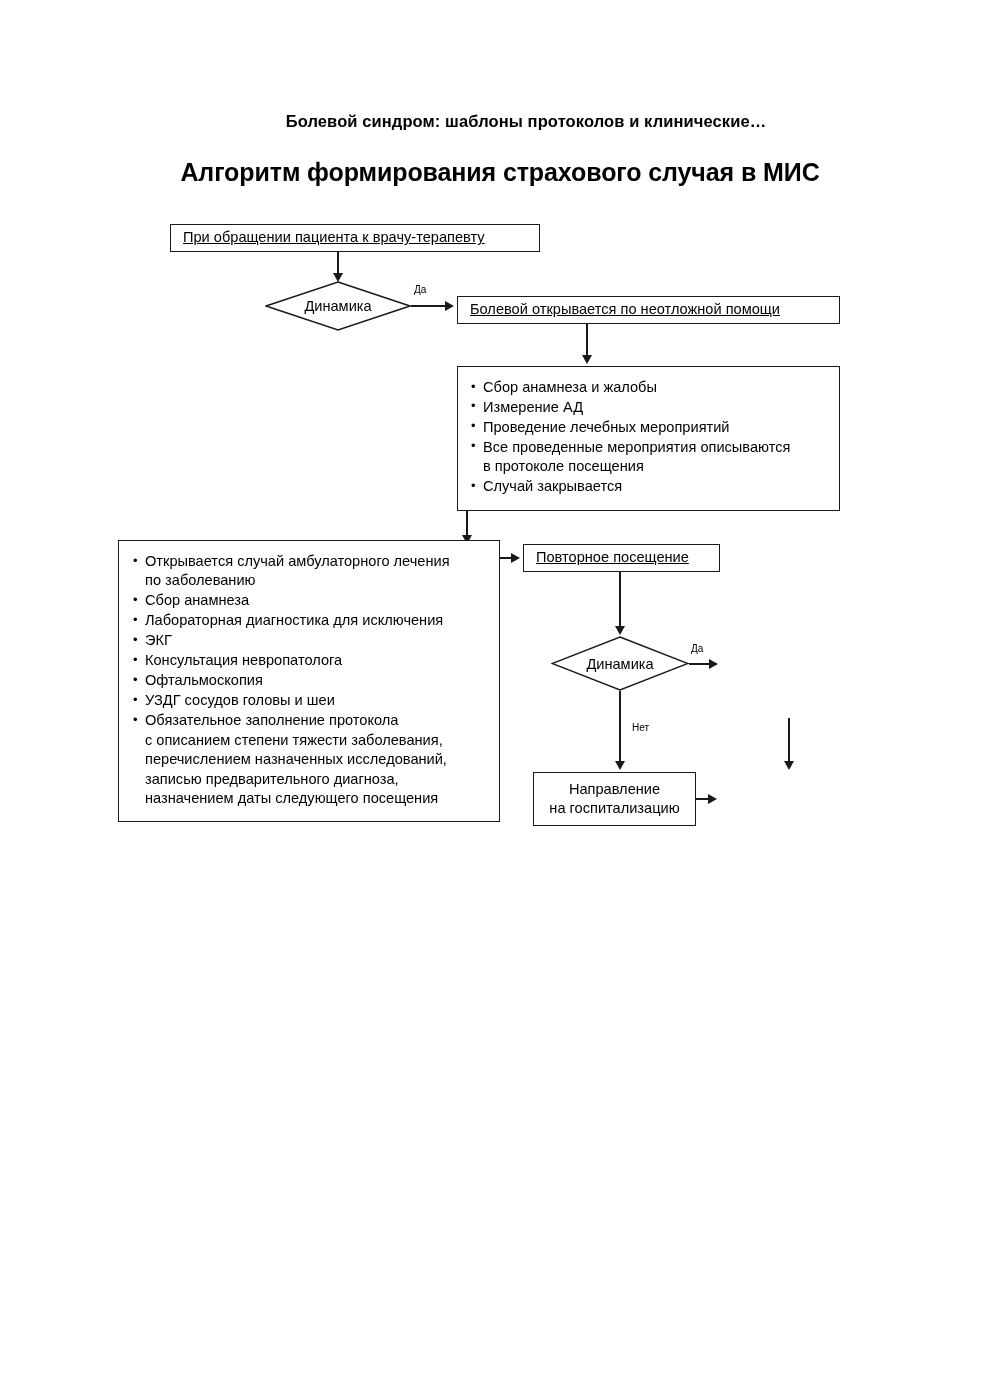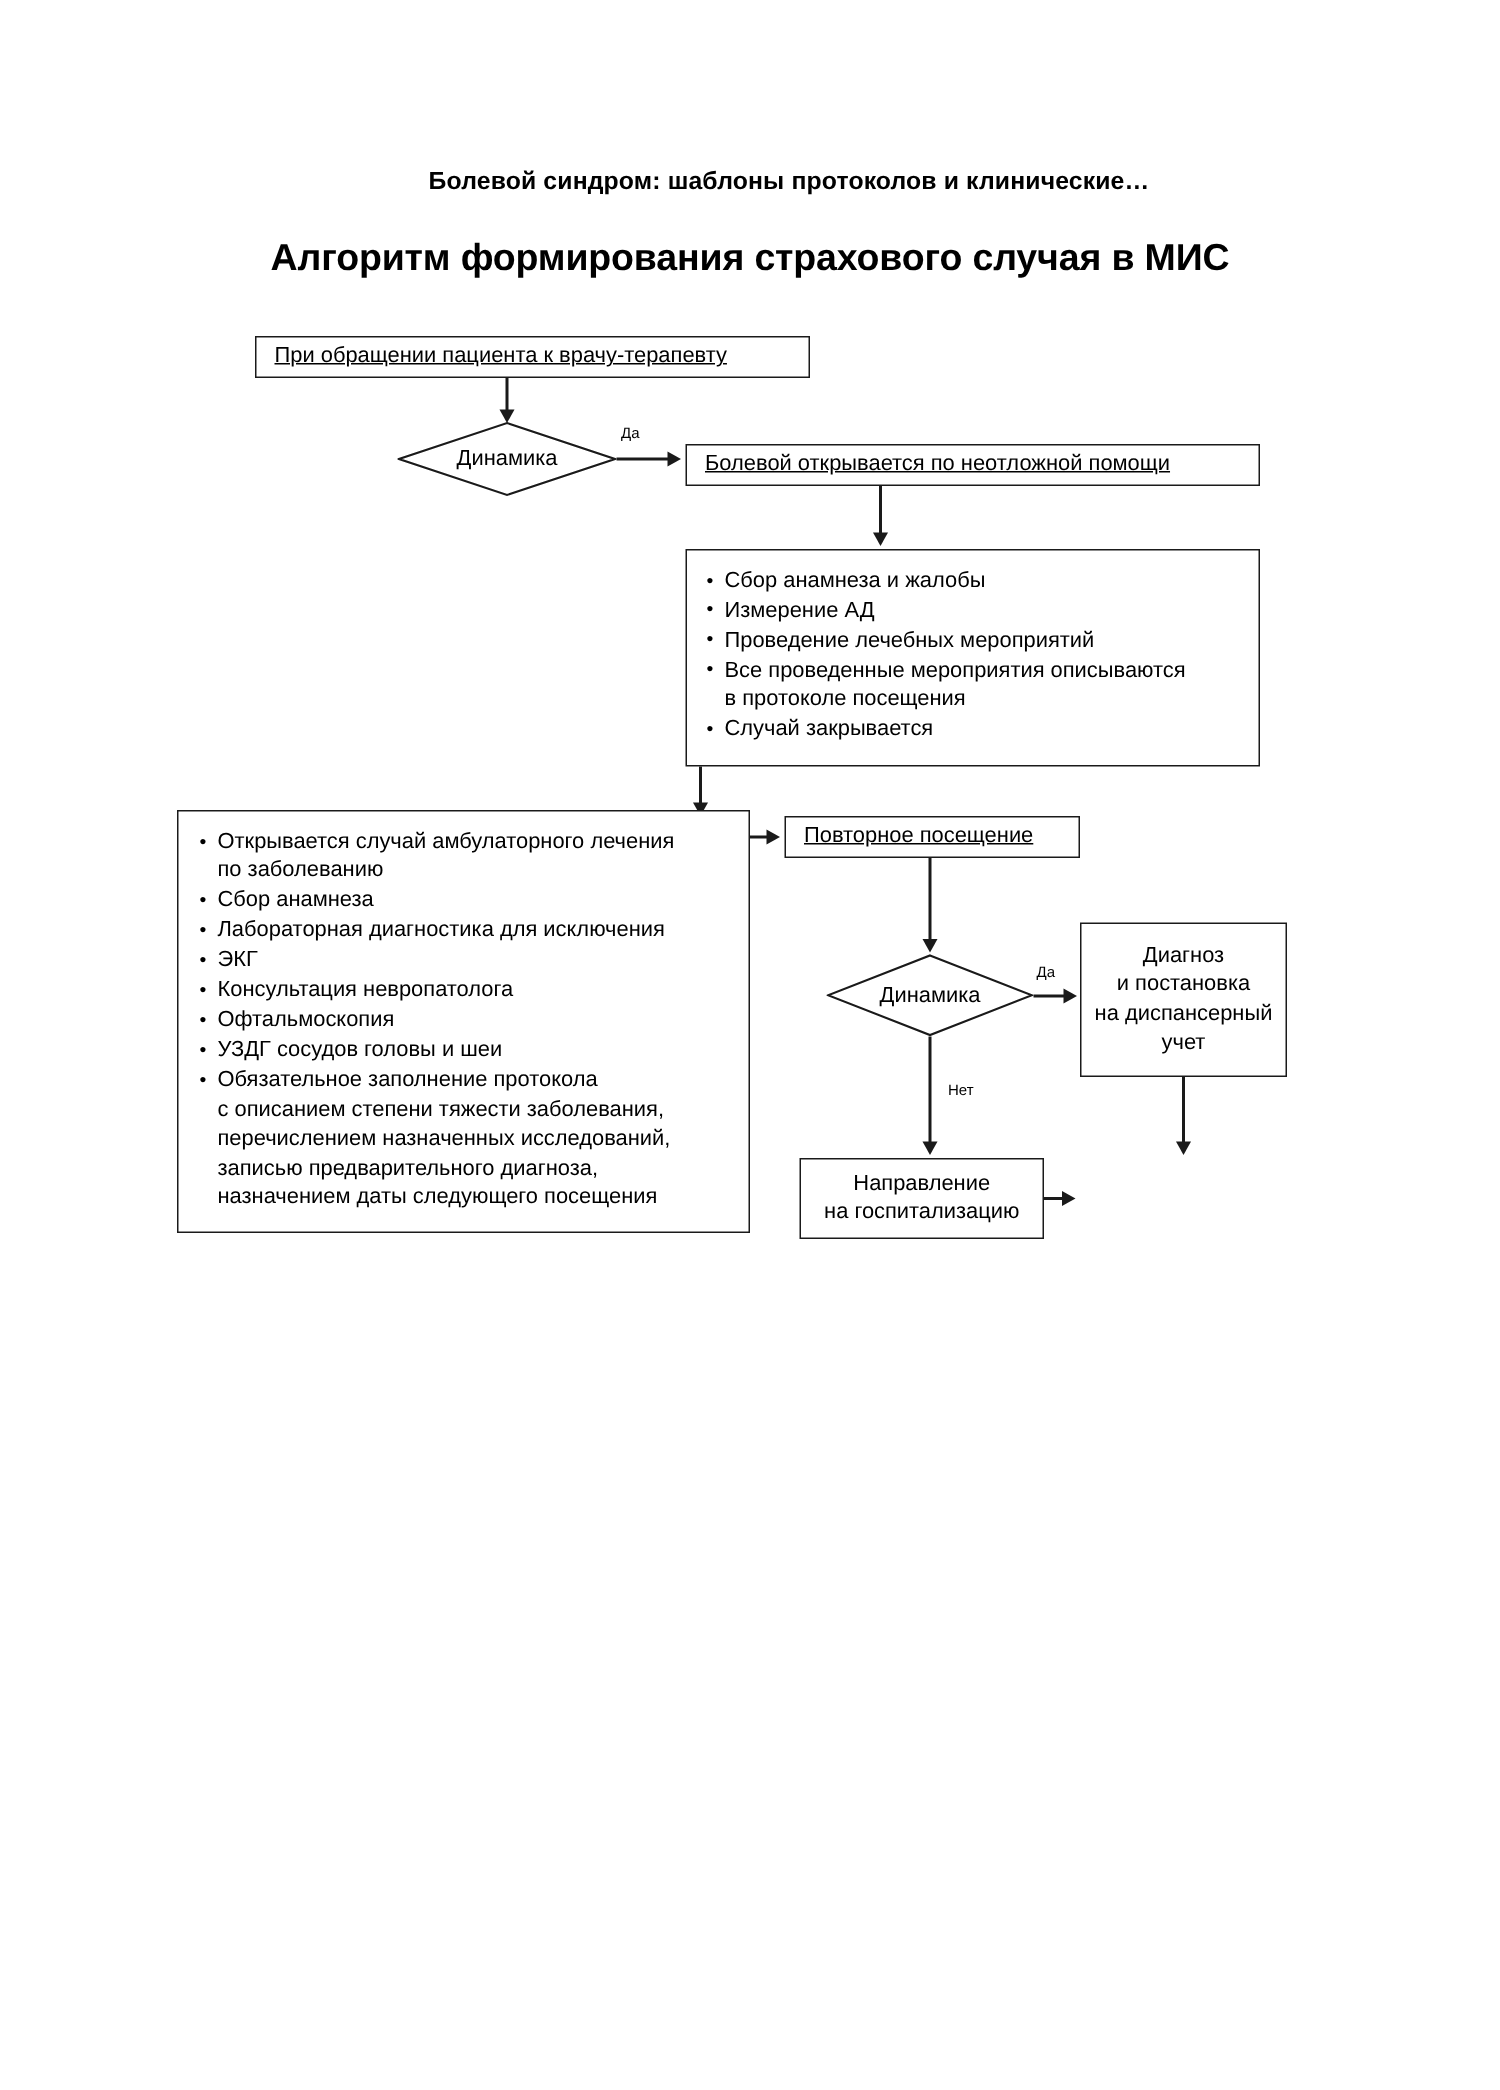--- a/index.html
+++ b/index.html
@@ -208,26 +208,20 @@
     <svg width="138" height="55" viewBox="0 0 138 55">
       <polygon points="69,1 137,27.5 69,54 1,27.5" fill="#ffffff" stroke="#1a1a1a" stroke-width="1.4"></polygon>
     </svg>
     <div class="dlabel">Динамика</div>
   </div>
 
   <div class="hline" style="left:689px; top:663px; width:22px;"></div>
   <div class="arrowright" style="left:709px; top:659px;"></div>
   <div class="elabel" style="left:691px; top:643px;">Да</div>
 
-  <div class="box center" style="left:720px; top:615px; width:138px; height:103px;">
-    <span style="white-space:pre-line;">Диагноз
-и постановка
-на диспансерный
-учет</span>
-  </div>
 
   <div class="vline" style="left:619px; top:691px; height:72px;"></div>
   <div class="arrowdown" style="left:615px; top:761px;"></div>
   <div class="elabel" style="left:632px; top:722px;">Нет</div>
 
   <div class="vline" style="left:788px; top:718px; height:45px;"></div>
   <div class="arrowdown" style="left:784px; top:761px;"></div>
 
   <div class="box center" style="left:533px; top:772px; width:163px; height:54px;">
     <span style="white-space:pre-line;">Направление

